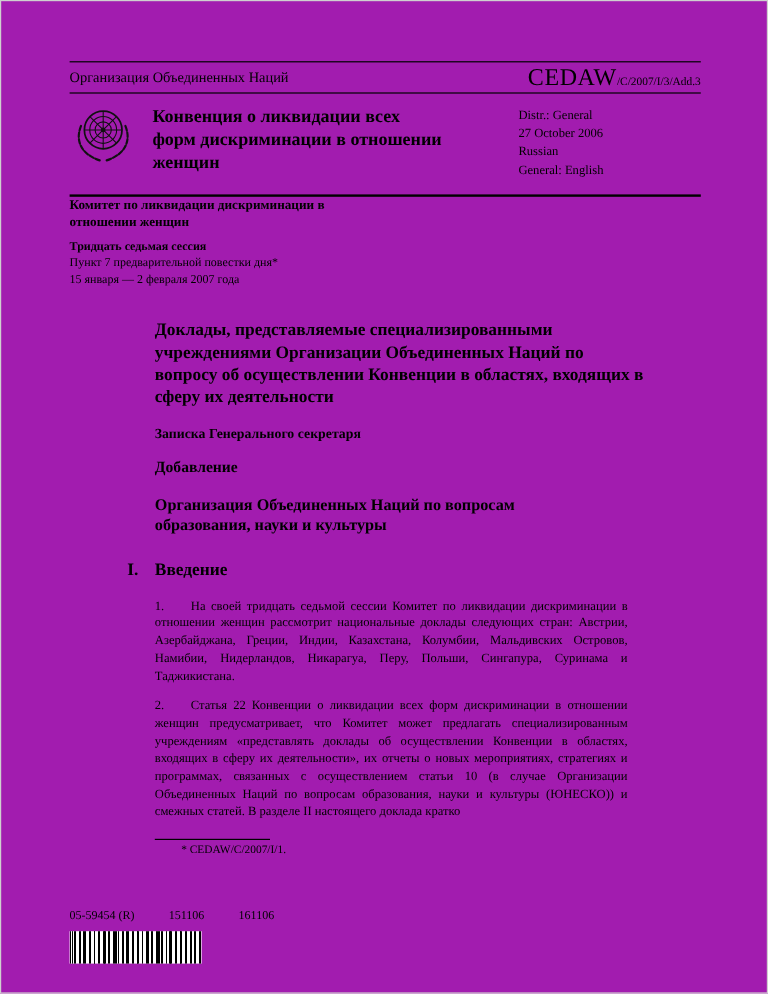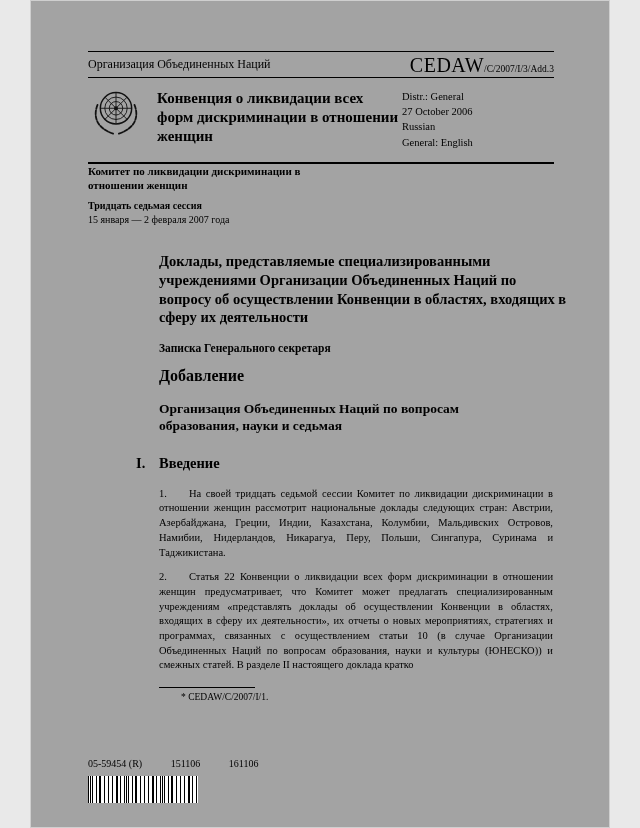--- a/index.html
+++ b/index.html
@@ -1,19 +1,19 @@
 <!DOCTYPE html>
 <html><head>
 <meta charset="utf-8">
 <style>
   * { margin: 0; padding: 0; box-sizing: border-box; }
   html, body { background: #e9e9e9; }
   body { font-family: "Liberation Serif", serif; color: #000; }
   .page {
-    width: 580px; height: 828px; background: #a3a3a3; margin: 0 auto;
+    width: 640px; height: 828px; background: #a21caf; margin: 0 auto;
     position: relative; overflow: hidden; border: 1px solid #cfcfcf;
   }
   .content { padding: 50px 55px 0 57px; }
 
   
   .hdr-band {
     display: flex; justify-content: space-between; align-items: flex-end;
     border-top: 1px solid #000; border-bottom: 1px solid #000;
     padding: 3px 0 2px 0;
   }
@@ -29,21 +29,21 @@
   
   .committee { font-size: 10px; line-height: 1.4; }
   .c-name { font-weight: bold; font-size: 11px; line-height: 1.3; width: 250px; margin-bottom: 7px; }
   .c-session { font-weight: bold; }
   .c-impl { font-weight: bold; width: 275px; }
 
   
   .doc-block { margin-left: 71px; margin-top: 25px; }
   .doc-title { font-weight: bold; font-size: 14.5px; line-height: 1.28; width: 410px; }
   .doc-note { font-weight: bold; font-size: 11.5px; margin-top: 15px; }
-  .doc-addendum { font-weight: bold; font-size: 16px; margin-top: 13px; }
+  .doc-addendum { font-weight: bold; font-size: 13px; margin-top: 13px; }
   .doc-agency { font-weight: bold; font-size: 13.5px; line-height: 1.3; margin-top: 15px; width: 380px; }
 
   
   .section-heading { display: flex; margin-left: 48px; margin-top: 20px; font-weight: bold; font-size: 14.5px; }
   .section-num { width: 23px; flex: 0 0 23px; }
   .paragraphs { margin-left: 71px; width: 394px; margin-top: 15px; font-size: 10.5px; line-height: 1.4; text-align: justify; }
   .para { margin-bottom: 10px; }
   .pnum { display: inline-block; width: 30px; }
 
   
@@ -102,28 +102,29 @@
         <div>Russian</div>
         <div>General: English</div>
       </div>
     </div>
 
     <div class="hdr-heavy-rule"></div>
 
     <div class="committee">
       <div class="c-name">Комитет по ликвидации дискриминации в отношении женщин</div>
       <div class="c-session">Тридцать седьмая сессия</div>
+      <div>Пункт 7 предварительной повестки дня*</div>
       <div>15 января — 2 февраля 2007 года</div>
     </div>
 
     <div class="doc-block">
       <div class="doc-title">Доклады, представляемые специализированными учреждениями Организации Объединенных Наций по вопросу об осуществлении Конвенции в областях, входящих в сферу их деятельности</div>
       <div class="doc-note">Записка Генерального секретаря</div>
       <div class="doc-addendum">Добавление</div>
-      <div class="doc-agency">Организация Объединенных Наций по вопросам образования, науки и седьмая</div>
+      <div class="doc-agency">Организация Объединенных Наций по вопросам образования, науки и культуры</div>
     </div>
 
     <div class="section-heading">
       <span class="section-num">I.</span>
       <span>Введение</span>
     </div>
 
     <div class="paragraphs">
       <div class="para"><span class="pnum">1.</span><span>На своей тридцать седьмой сессии Комитет по ликвидации дискриминации в отношении женщин рассмотрит национальные доклады следующих стран: Австрии, Азербайджана, Греции, Индии, Казахстана, Колумбии, Мальдивских Островов, Намибии, Нидерландов, Никарагуа, Перу, Польши, Сингапура, Суринама и Таджикистана.</span></div>
       <div class="para"><span class="pnum">2.</span><span>Статья 22 Конвенции о ликвидации всех форм дискриминации в отношении женщин предусматривает, что Комитет может предлагать специализированным учреждениям «представлять доклады об осуществлении Конвенции в областях, входящих в сферу их деятельности», их отчеты о новых мероприятиях, стратегиях и программах, связанных с осуществлением статьи 10 (в случае Организации Объединенных Наций по вопросам образования, науки и культуры (ЮНЕСКО)) и смежных статей. В разделе II настоящего доклада кратко</span></div>

